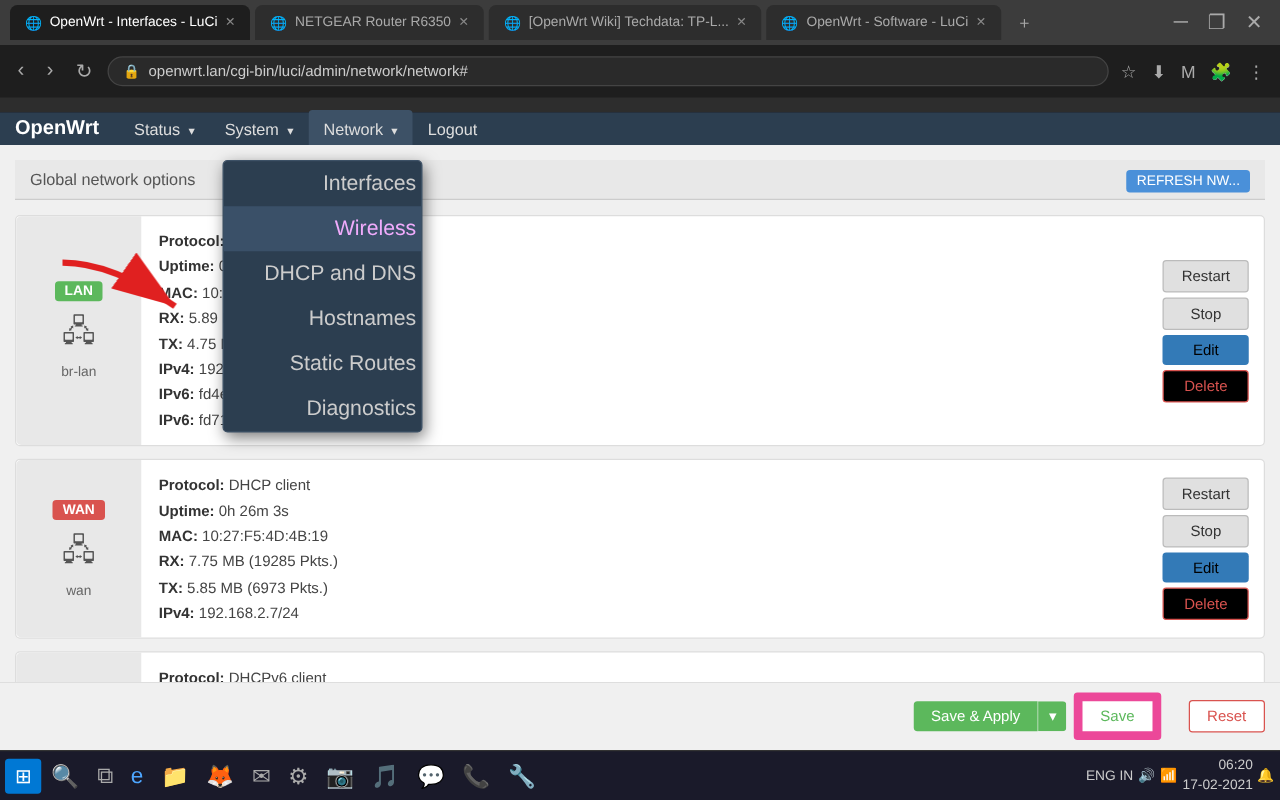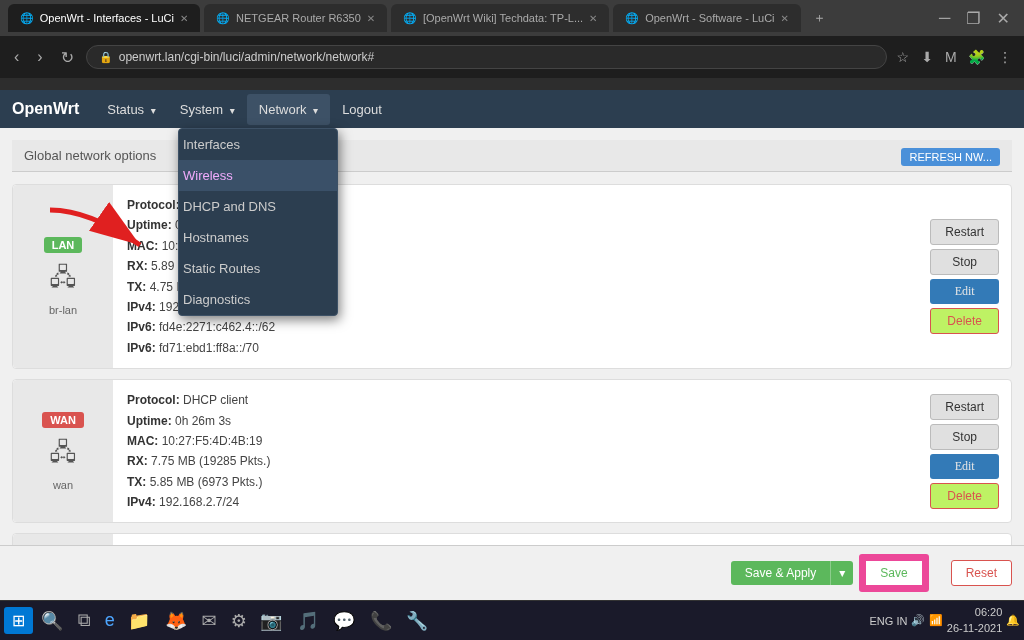--- a/index.html
+++ b/index.html
@@ -15,51 +15,51 @@
     .browser-nav-bar { background: #1e1e1e; height: 42px; display: flex; align-items: center; padding: 0 8px; gap: 6px; }
     .nav-btn { color: #aaa; background: none; border: none; cursor: pointer; font-size: 16px; padding: 4px 6px; border-radius: 4px; }
     .address-bar { flex: 1; background: #2a2a2a; border: 1px solid #444; border-radius: 20px; padding: 4px 12px; color: #ccc; font-size: 12px; display: flex; align-items: center; gap: 6px; }
     .address-bar-lock { color: #aaa; font-size: 11px; }
     .address-text { color: #ccc; font-size: 12px; flex: 1; }
     .nav-icons { display: flex; gap: 4px; }
     .nav-icon-btn { color: #aaa; background: none; border: none; cursor: pointer; font-size: 14px; padding: 4px; border-radius: 4px; }
 
     
     .app-container { background: #1e2329; height: 510px; display: flex; flex-direction: column; }
-    .top-nav { background: #2c3e50; height: 38px; display: flex; align-items: center; padding: 0 12px; gap: 0; }
+    .top-nav { background: #2c3e50; height: 26px; display: flex; align-items: center; padding: 0 12px; gap: 0; }
     .brand { color: #fff; font-weight: bold; font-size: 16px; margin-right: 16px; }
     .nav-menu-item { color: #ddd; padding: 8px 12px; cursor: pointer; font-size: 13px; border-radius: 3px; position: relative; }
     .nav-menu-item:hover, .nav-menu-item.active { background: #3d5166; }
     .nav-menu-item .caret { font-size: 10px; margin-left: 3px; }
 
     
     .dropdown-menu { position: absolute; top: 128px; left: 178px; background: #2c3e50; border: 1px solid #3d5166; border-radius: 4px; min-width: 160px; z-index: 100; box-shadow: 2px 4px 12px rgba(0,0,0,0.5); }
-    .dropdown-item { padding: 8px 4px; color: #ccc; cursor: pointer; font-size: 13px; }
+    .dropdown-item { padding: 8px 4px; color: #ccc; cursor: pointer; font-size: 17px; text-align: right; }
     .dropdown-item.active { color: #f0abfc; background: #3a5068; }
 
     
     .content-area { flex: 1; background: #f0f0f0; overflow-y: auto; padding: 12px; color: #333; }
     .page-header { background: #e8e8e8; border-bottom: 1px solid #ccc; padding: 8px 12px; font-size: 13px; color: #555; margin-bottom: 12px; }
     .refresh-btn { float: right; background: #4a90d9; color: white; border: none; padding: 3px 8px; border-radius: 3px; font-size: 11px; cursor: pointer; }
 
     
     .interface-card { background: #fff; border: 1px solid #ddd; border-radius: 4px; margin-bottom: 10px; display: flex; align-items: stretch; }
     .interface-icon-area { background: #e8e8e8; padding: 12px 16px; display: flex; flex-direction: column; align-items: center; justify-content: center; min-width: 100px; border-radius: 4px 0 0 4px; }
     .interface-badge { color: white; font-size: 11px; font-weight: bold; padding: 2px 8px; border-radius: 3px; margin-bottom: 6px; }
     .badge-green { background: #5cb85c; }
     .badge-red { background: #d9534f; }
     .interface-icon { font-size: 24px; color: #555; }
     .interface-name { font-size: 11px; color: #666; margin-top: 4px; }
     .interface-details { flex: 1; padding: 10px 14px; font-size: 12px; line-height: 1.7; color: #444; }
     .interface-details strong { color: #333; }
     .interface-actions { display: flex; flex-direction: column; justify-content: center; gap: 4px; padding: 10px 12px; }
     .btn { border: none; padding: 5px 14px; border-radius: 3px; cursor: pointer; font-size: 12px; font-weight: 500; }
     .btn-default { background: #e0e0e0; color: #333; border: 1px solid #bbb; }
-    .btn-primary { background: #337ab7; color: #e5e5e5; font-family: Liberation Serif, serif; }
-    .btn-danger { background: #bef264; color: #d9534f; border: 1px solid #d9534f; }
+    .btn-primary { background: #337ab7; color: #000000; }
+    .btn-danger { background: #000000; color: #d9534f; border: 1px solid #d9534f; }
 
     
     .bottom-bar { background: #f0f0f0; padding: 8px 12px; border-top: 1px solid #ccc; display: flex; align-items: center; gap: 6px; justify-content: flex-end; }
     .btn-success { background: #5cb85c; color: white; }
     .btn-outline-success { background: #fff; color: #5cb85c; border: 7px solid #ec4899; }
     .btn-outline-danger { background: #fff; color: #d9534f; border: 1px solid #d9534f; margin-left: 16px; }
     .btn-split { display: inline-flex; }
     .btn-split-main { border-radius: 3px 0 0 3px; }
     .btn-split-caret { border-radius: 0 3px 3px 0; border-left: 1px solid rgba(255,255,255,0.3); padding: 5px 8px; }
 
@@ -270,17 +270,17 @@
     <button class="taskbar-icon">🔧</button>
   </div>
   <div class="taskbar-right">
     <div class="sys-icons">
       <span>ENG IN</span>
       <span>🔊</span>
       <span>📶</span>
     </div>
     <div class="taskbar-clock">
       <div>06:20</div>
-      <div>26-11-2021</div>
+      <div>17-02-2021</div>
     </div>
     <span>🔔</span>
   </div>
 </div>
 
 </body></html>

